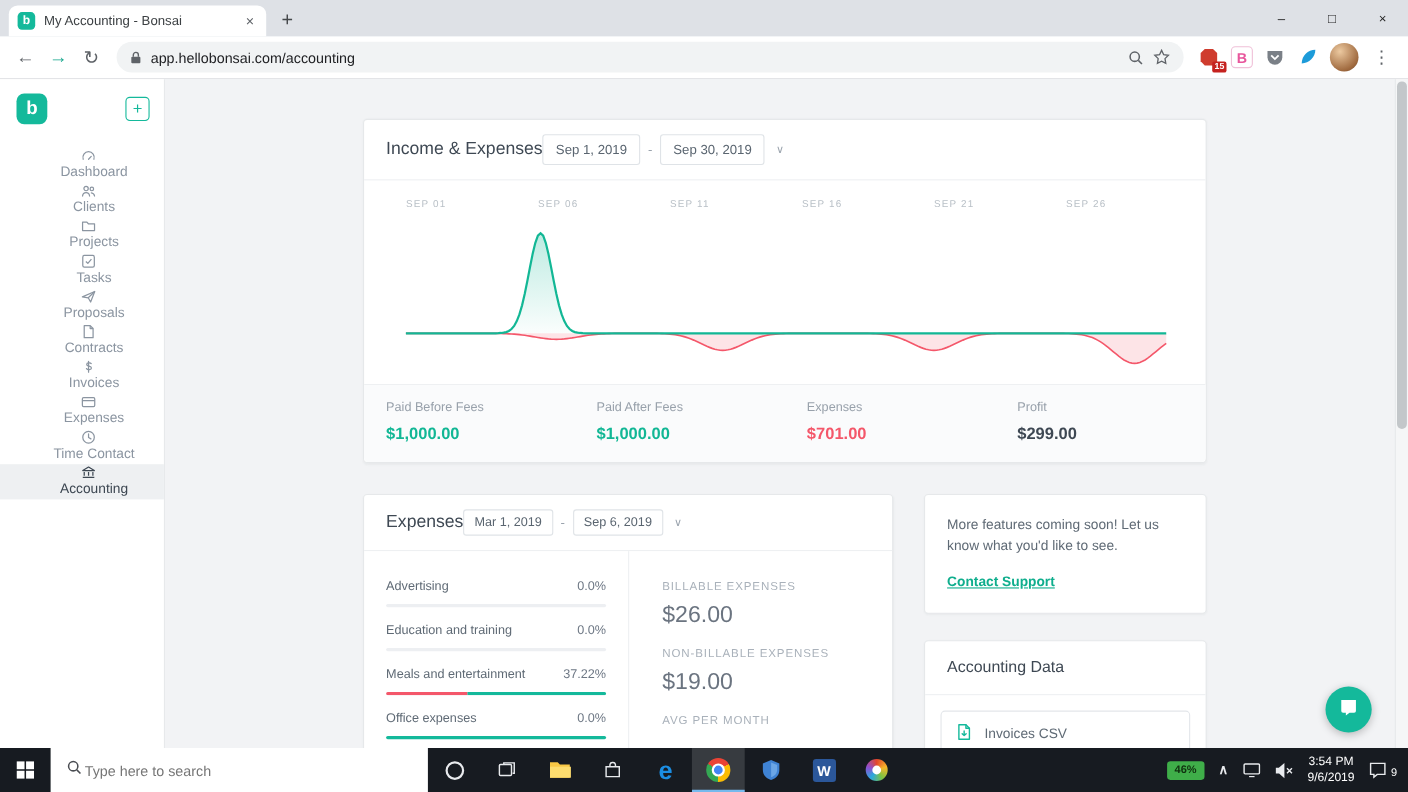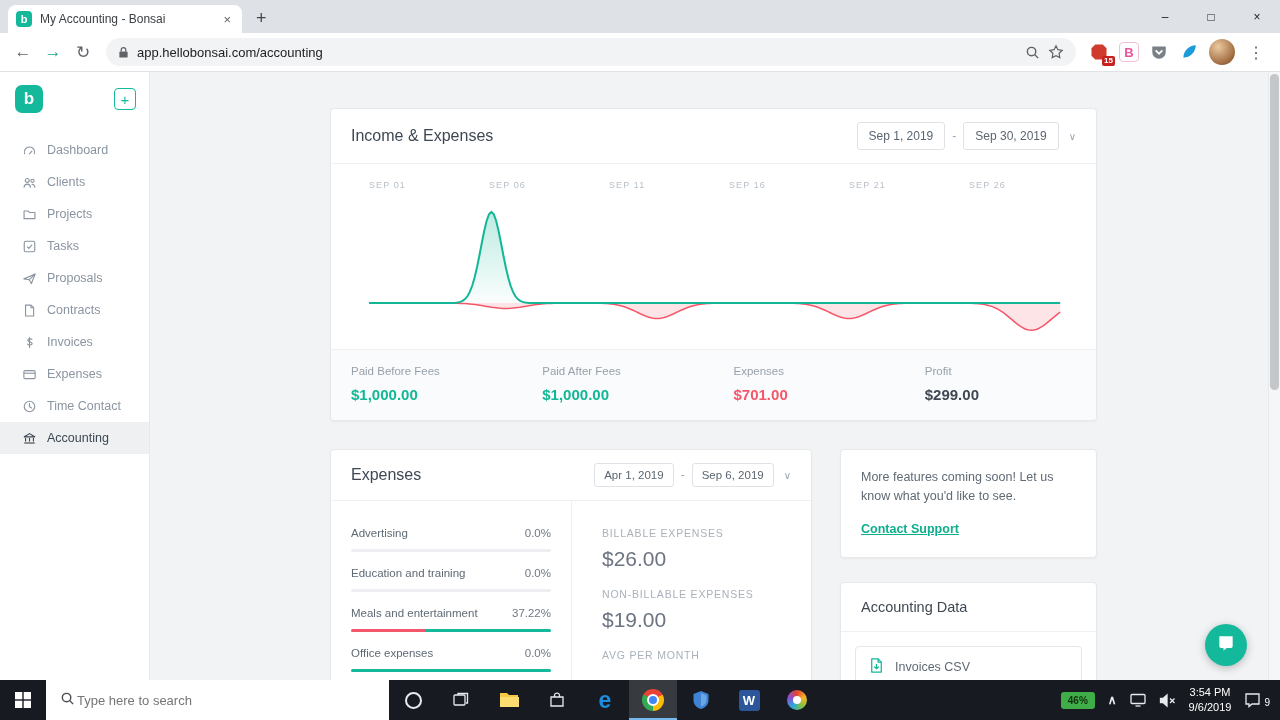--- a/index.html
+++ b/index.html
@@ -40,29 +40,29 @@
   .menu3 { font-size:16px; color:#5f6368; padding:0 8px; cursor:pointer; }
   
   .app { display:flex; height:608px; position:relative; background:#f2f3f5; }
   .sidebar { width:150px; background:#fff; border-right:1px solid #e7e9eb; flex-shrink:0; }
   .side-top { display:flex; justify-content:space-between; align-items:center; padding:13px 13px 21px 15px; }
   .logo { width:28px; height:28px; border-radius:7px; background:#14b99b; color:#fff; display:flex;
           align-items:center; justify-content:center; font-weight:bold; font-size:17px; cursor:pointer; }
   .addbtn { width:22px; height:22px; border:1.5px solid #14b99b; border-radius:4px; color:#14b99b;
             display:flex; align-items:center; justify-content:center; font-size:15px; cursor:pointer; }
   .nav-item { height:32px; display:flex; align-items:center; padding-left:22px; color:#8b95a1;
-              font-size:12.5px; cursor:pointer; }
+              font-size:12.5px; cursor:pointer;flex-direction:column; }
   .nav-item.active { background:#eef0f2; color:#3d4752; }
   .nav-ic { width:15px; height:15px; margin-right:10px; display:flex; flex-shrink:0; }
   .nav-ic svg { width:15px; height:15px; }
   .content { flex:1; position:relative; overflow:hidden; }
   .page { position:absolute; left:180px; top:36px; }
   .card { background:#fff; border:1px solid #e6e8ea; border-radius:4px;
           box-shadow:0 1px 2px rgba(60,70,80,0.05); }
-  .card-head { display:flex; justify-content:space-between; align-items:center; padding:13px 20px;
+  .card-head { display:flex; justify-content:flex-start; align-items:center; padding:13px 20px;
                border-bottom:1px solid #eef0f2; }
   .card-title { font-size:16px; color:#3e4853; }
   .daterange { display:flex; align-items:center; gap:7px; }
   .datebox { border:1px solid #dfe3e7; border-radius:3px; padding:6px 11px; font-size:12px;
              color:#5a6570; background:#fff; cursor:pointer; }
   .datebox.sm { padding:5px 9px; font-size:11.5px; }
   .date-dash { color:#9aa3ad; font-size:12px; }
   .chev { color:#9aa3ad; font-size:10px; margin-left:3px; }
   .maincard { width:767px; }
   .chart-area { padding:12px 20px 0 20px; }
@@ -352,21 +352,21 @@
           </div>
         </div>
       </div>
 
       <div class="row2">
 
         <div class="card expcard">
           <div class="card-head">
             <span class="card-title">Expenses</span>
             <span class="daterange">
-              <span class="datebox sm">Apr 1, 2019</span>
+              <span class="datebox sm">Mar 1, 2019</span>
               <span class="date-dash">-</span>
               <span class="datebox sm">Sep 6, 2019</span>
               <span class="chev">∨</span>
             </span>
           </div>
           <div class="expbody">
             <div class="catcol">
               <div class="catrow">
                 <div class="catline">
                   <span>Advertising</span>

